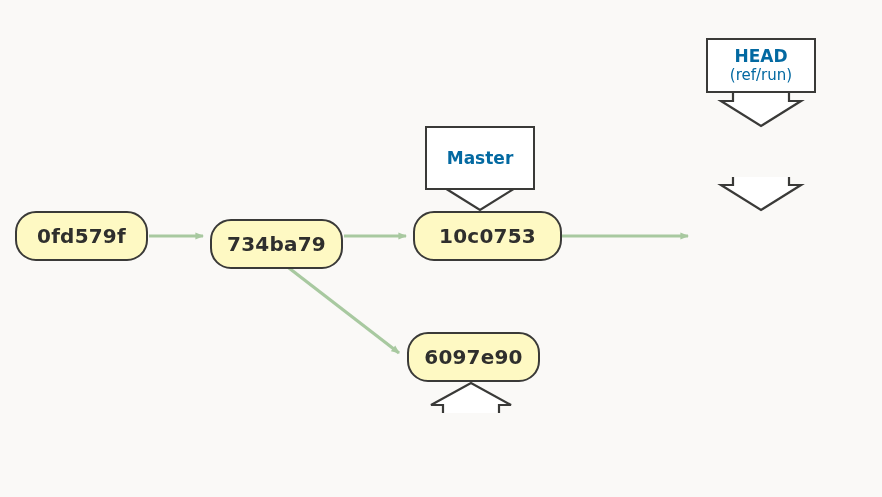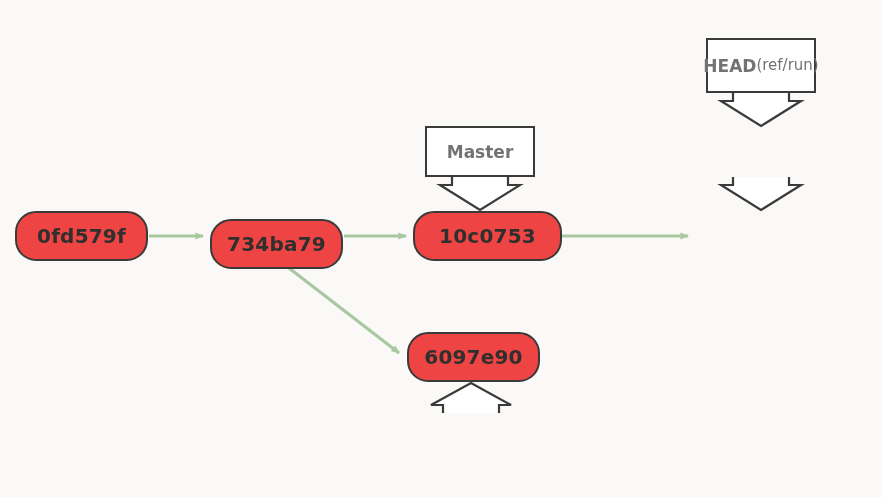--- a/index.html
+++ b/index.html
@@ -25,42 +25,42 @@
     position: absolute;
     left: 0;
     top: 0;
     width: 882px;
     height: 497px;
     pointer-events: none;
   }
   .node {
     position: absolute;
     box-sizing: border-box;
-    background: #ef4444;
+    background: #fef9c3;
     border: 2.2px solid #3a3a38;
     border-radius: 21px;
     display: flex;
     align-items: center;
     justify-content: center;
     color: #2f2f2d;
     font-weight: bold;
     font-size: 20px;
     letter-spacing: 0.2px;
   }
   .label-box {
     position: absolute;
     box-sizing: border-box;
     background: #ffffff;
     border: 2.2px solid #3a3a38;
     border-radius: 0;
     display: flex;
-    flex-direction: row;
+    flex-direction: column;
     align-items: center;
     justify-content: center;
-    color: #737373;
+    color: #0369a1;
     font-size: 17px;
   }
   .label-box .primary {
     font-weight: bold;
     font-size: 17px;
     line-height: 20px;
   }
   .label-box .secondary {
     font-weight: normal;
     font-size: 15px;
@@ -113,18 +113,18 @@
   <div class="node" style="left:407px; top:332px; width:133px; height:50px;">
     <span>6097e90</span>
   </div>
 
   <div class="label-box" style="left:706px; top:38px; width:110px; height:55px;">
     <span class="primary">HEAD</span>
     <span class="secondary">(ref/run)</span>
   </div>
 
 
-  <div class="label-box" style="left:425px; top:126px; width:110px; height:51px;">
+  <div class="label-box" style="left:425px; top:126px; width:110px; height:64px;">
     <span class="primary">Master</span>
   </div>
 
 
 </div>
 
 </body></html>

